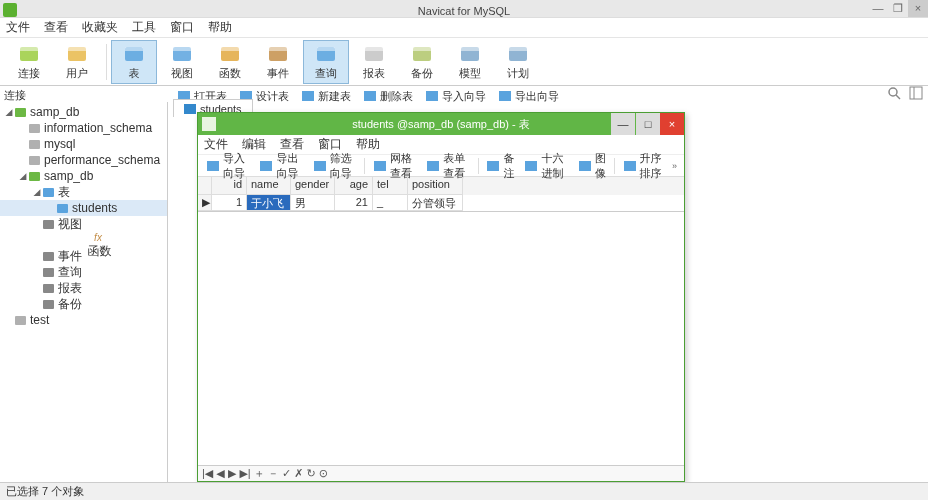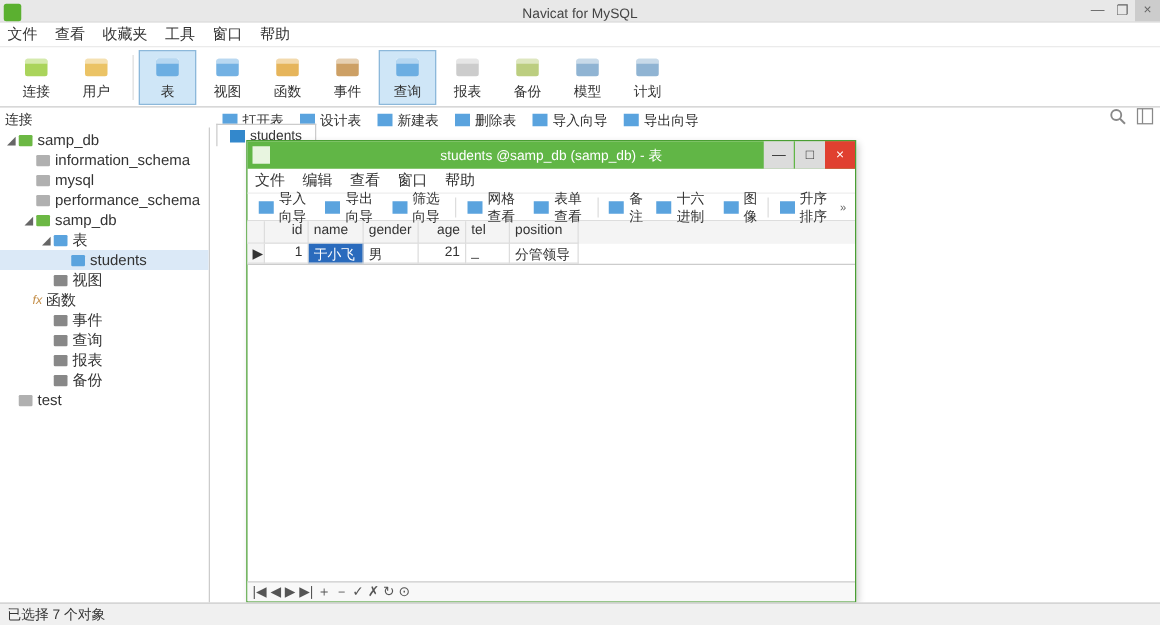--- a/index.html
+++ b/index.html
@@ -326,21 +326,21 @@
       </svg>
       <span>students</span>
     </div>
     <div class="row" style="padding-left: 32px;">
       <span class="tw"></span>
       <svg width="13" height="13" style="margin-right:3px">
         <rect x="1" y="2" width="11" height="9" rx="1" fill="#888"></rect>
       </svg>
       <span>视图</span>
     </div>
-    <div class="row" style="padding-left: 16px;">
+    <div class="row" style="padding-left: 32px; flex-direction: column;">
       <span class="tw"></span>
       <span style="font-style:italic;color:#c48f4a;font-size:10px;margin-right:3px">fx</span>
       <span>函数</span>
     </div>
     <div class="row" style="padding-left: 32px;">
       <span class="tw"></span>
       <svg width="13" height="13" style="margin-right:3px">
         <rect x="1" y="2" width="11" height="9" rx="1" fill="#888"></rect>
       </svg>
       <span>事件</span>

